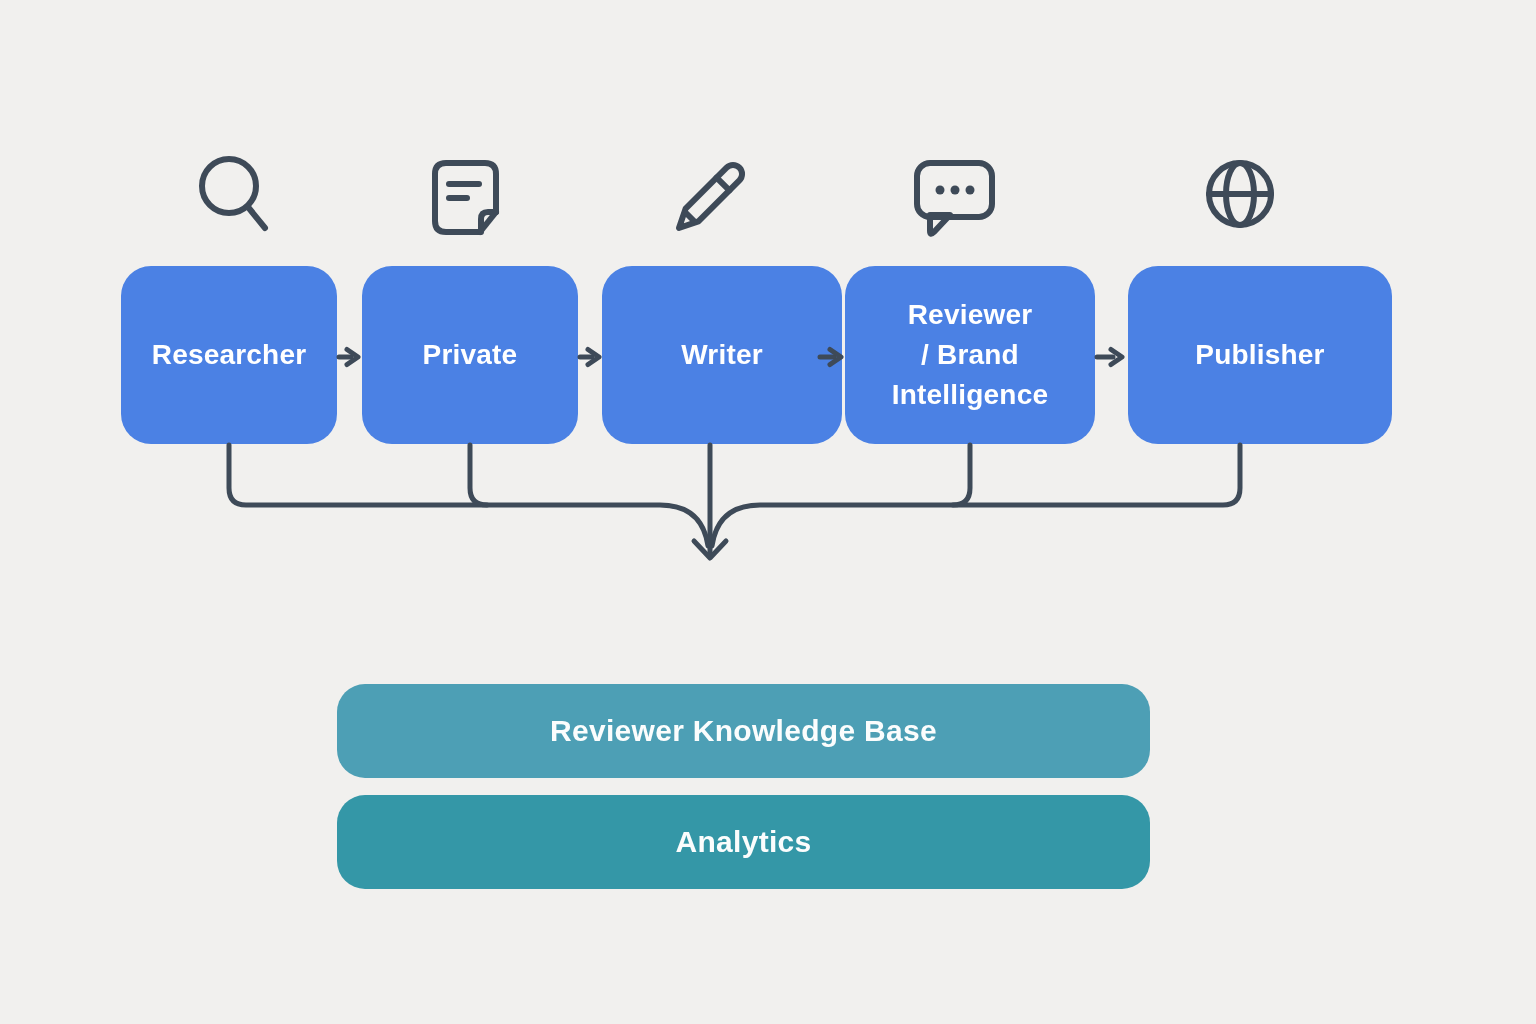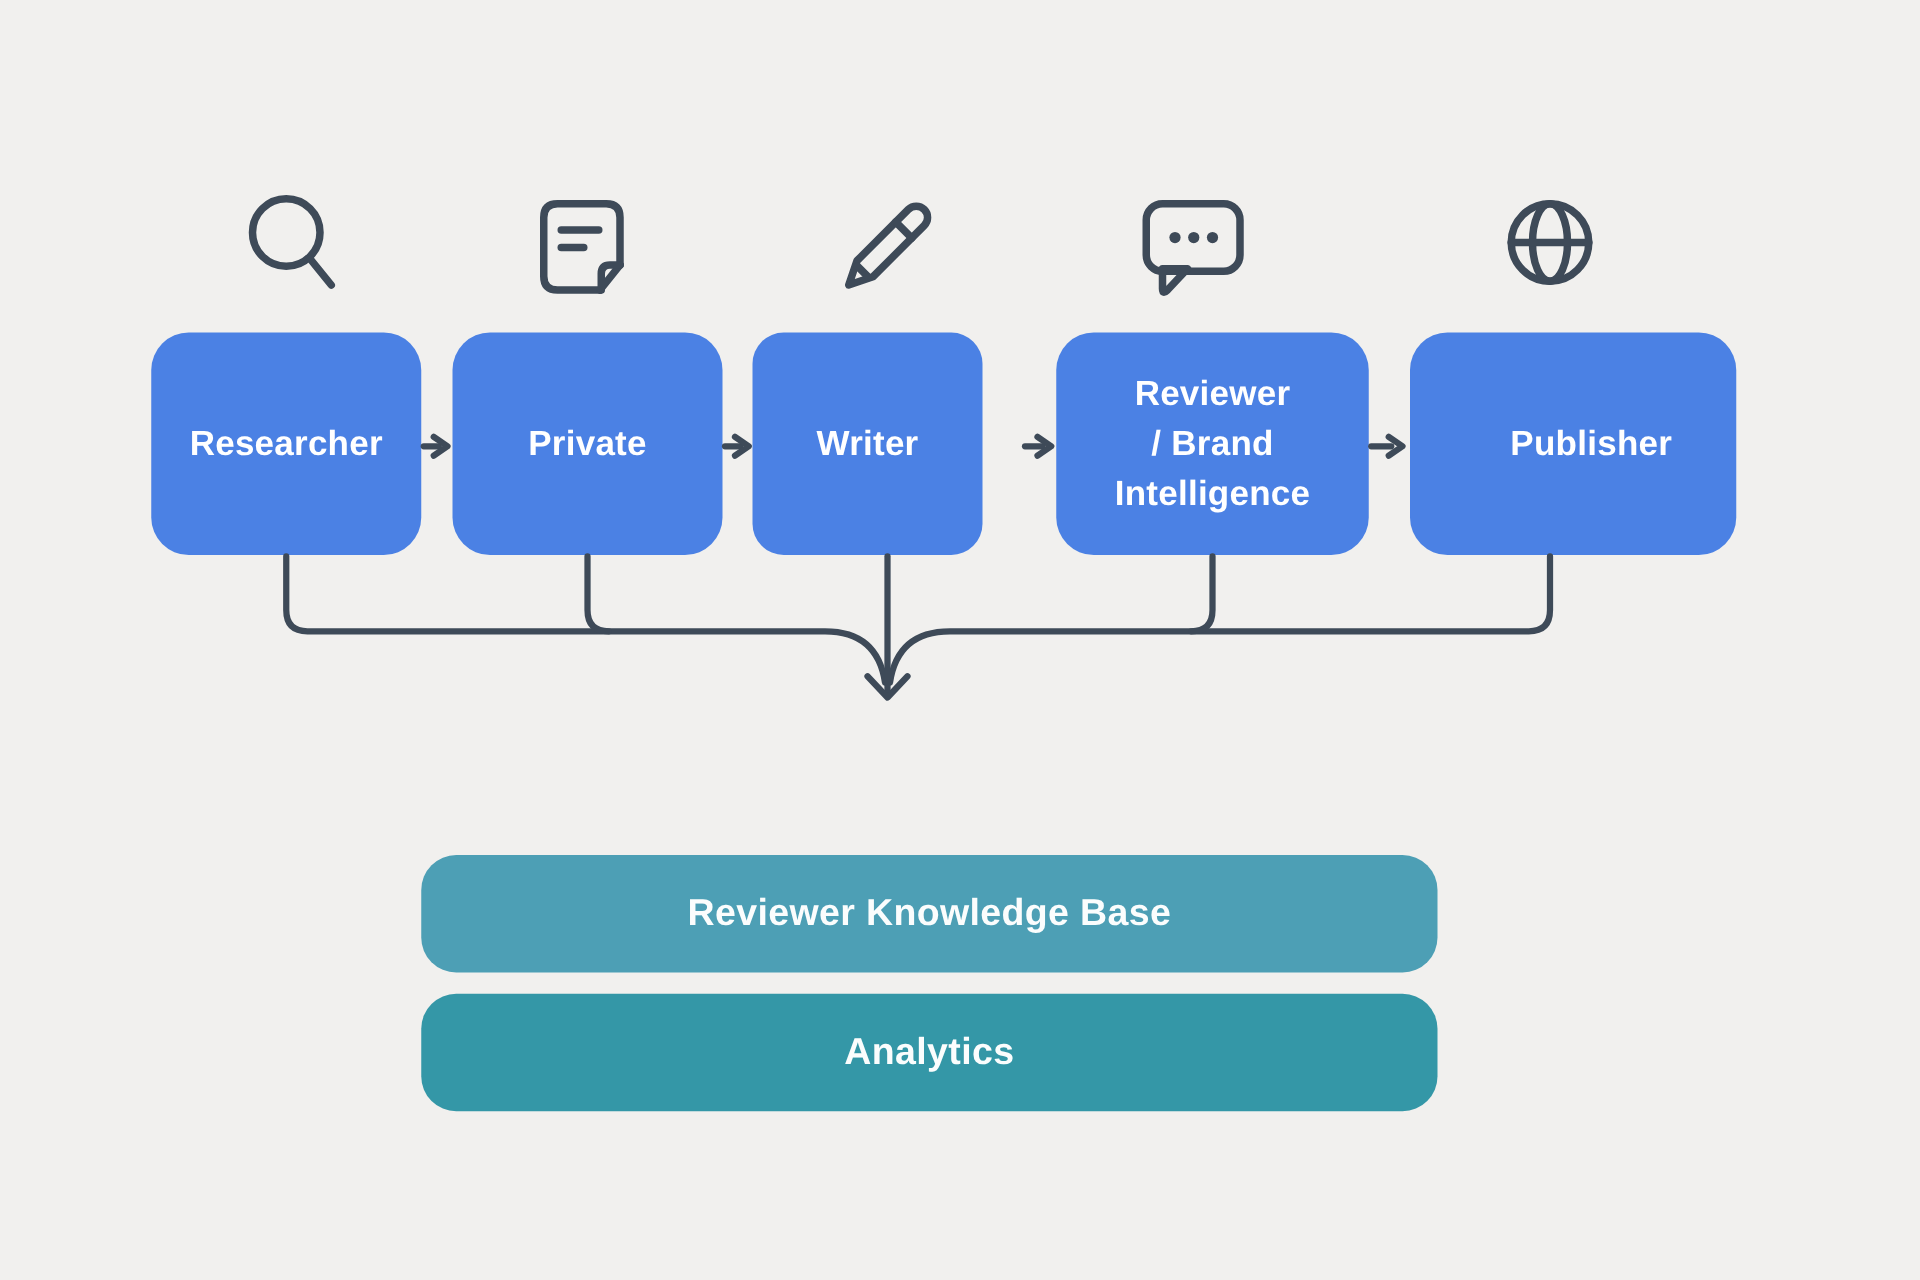--- a/index.html
+++ b/index.html
@@ -98,29 +98,29 @@
       <path class="istroke" d="M 16 48 H 78"></path>
     </svg>
   </div>
 
   <div class="stage-box" style="left:121px;width:216px;">
     <span class="stage-label">Researcher</span>
   </div>
   <div class="stage-box" style="left:362px;width:216px;">
     <span class="stage-label">Private</span>
   </div>
-  <div class="stage-box" style="left:602px;width:184px;border-radius:25px;">
+  <div class="stage-box" style="left:602px;width:240px;">
     <span class="stage-label">Writer</span>
   </div>
   <div class="stage-box" style="left:845px;width:250px;">
     <span class="stage-label">Reviewer
 / Brand
 Intelligence</span>
   </div>
-  <div class="stage-box" style="left:1128px;width:232px;padding-left:29px;">
+  <div class="stage-box" style="left:1128px;width:264px;">
     <span class="stage-label">Publisher</span>
   </div>
 
   <svg class="connector-layer" width="1536" height="1024" viewBox="0 0 1536 1024">
 
     <g>
       <path class="stroke" d="M 339 357 H 351"></path>
       <path class="stroke" d="M 347 349.5 L 358 357 L 347 364.5"></path>
     </g>
     <g>

